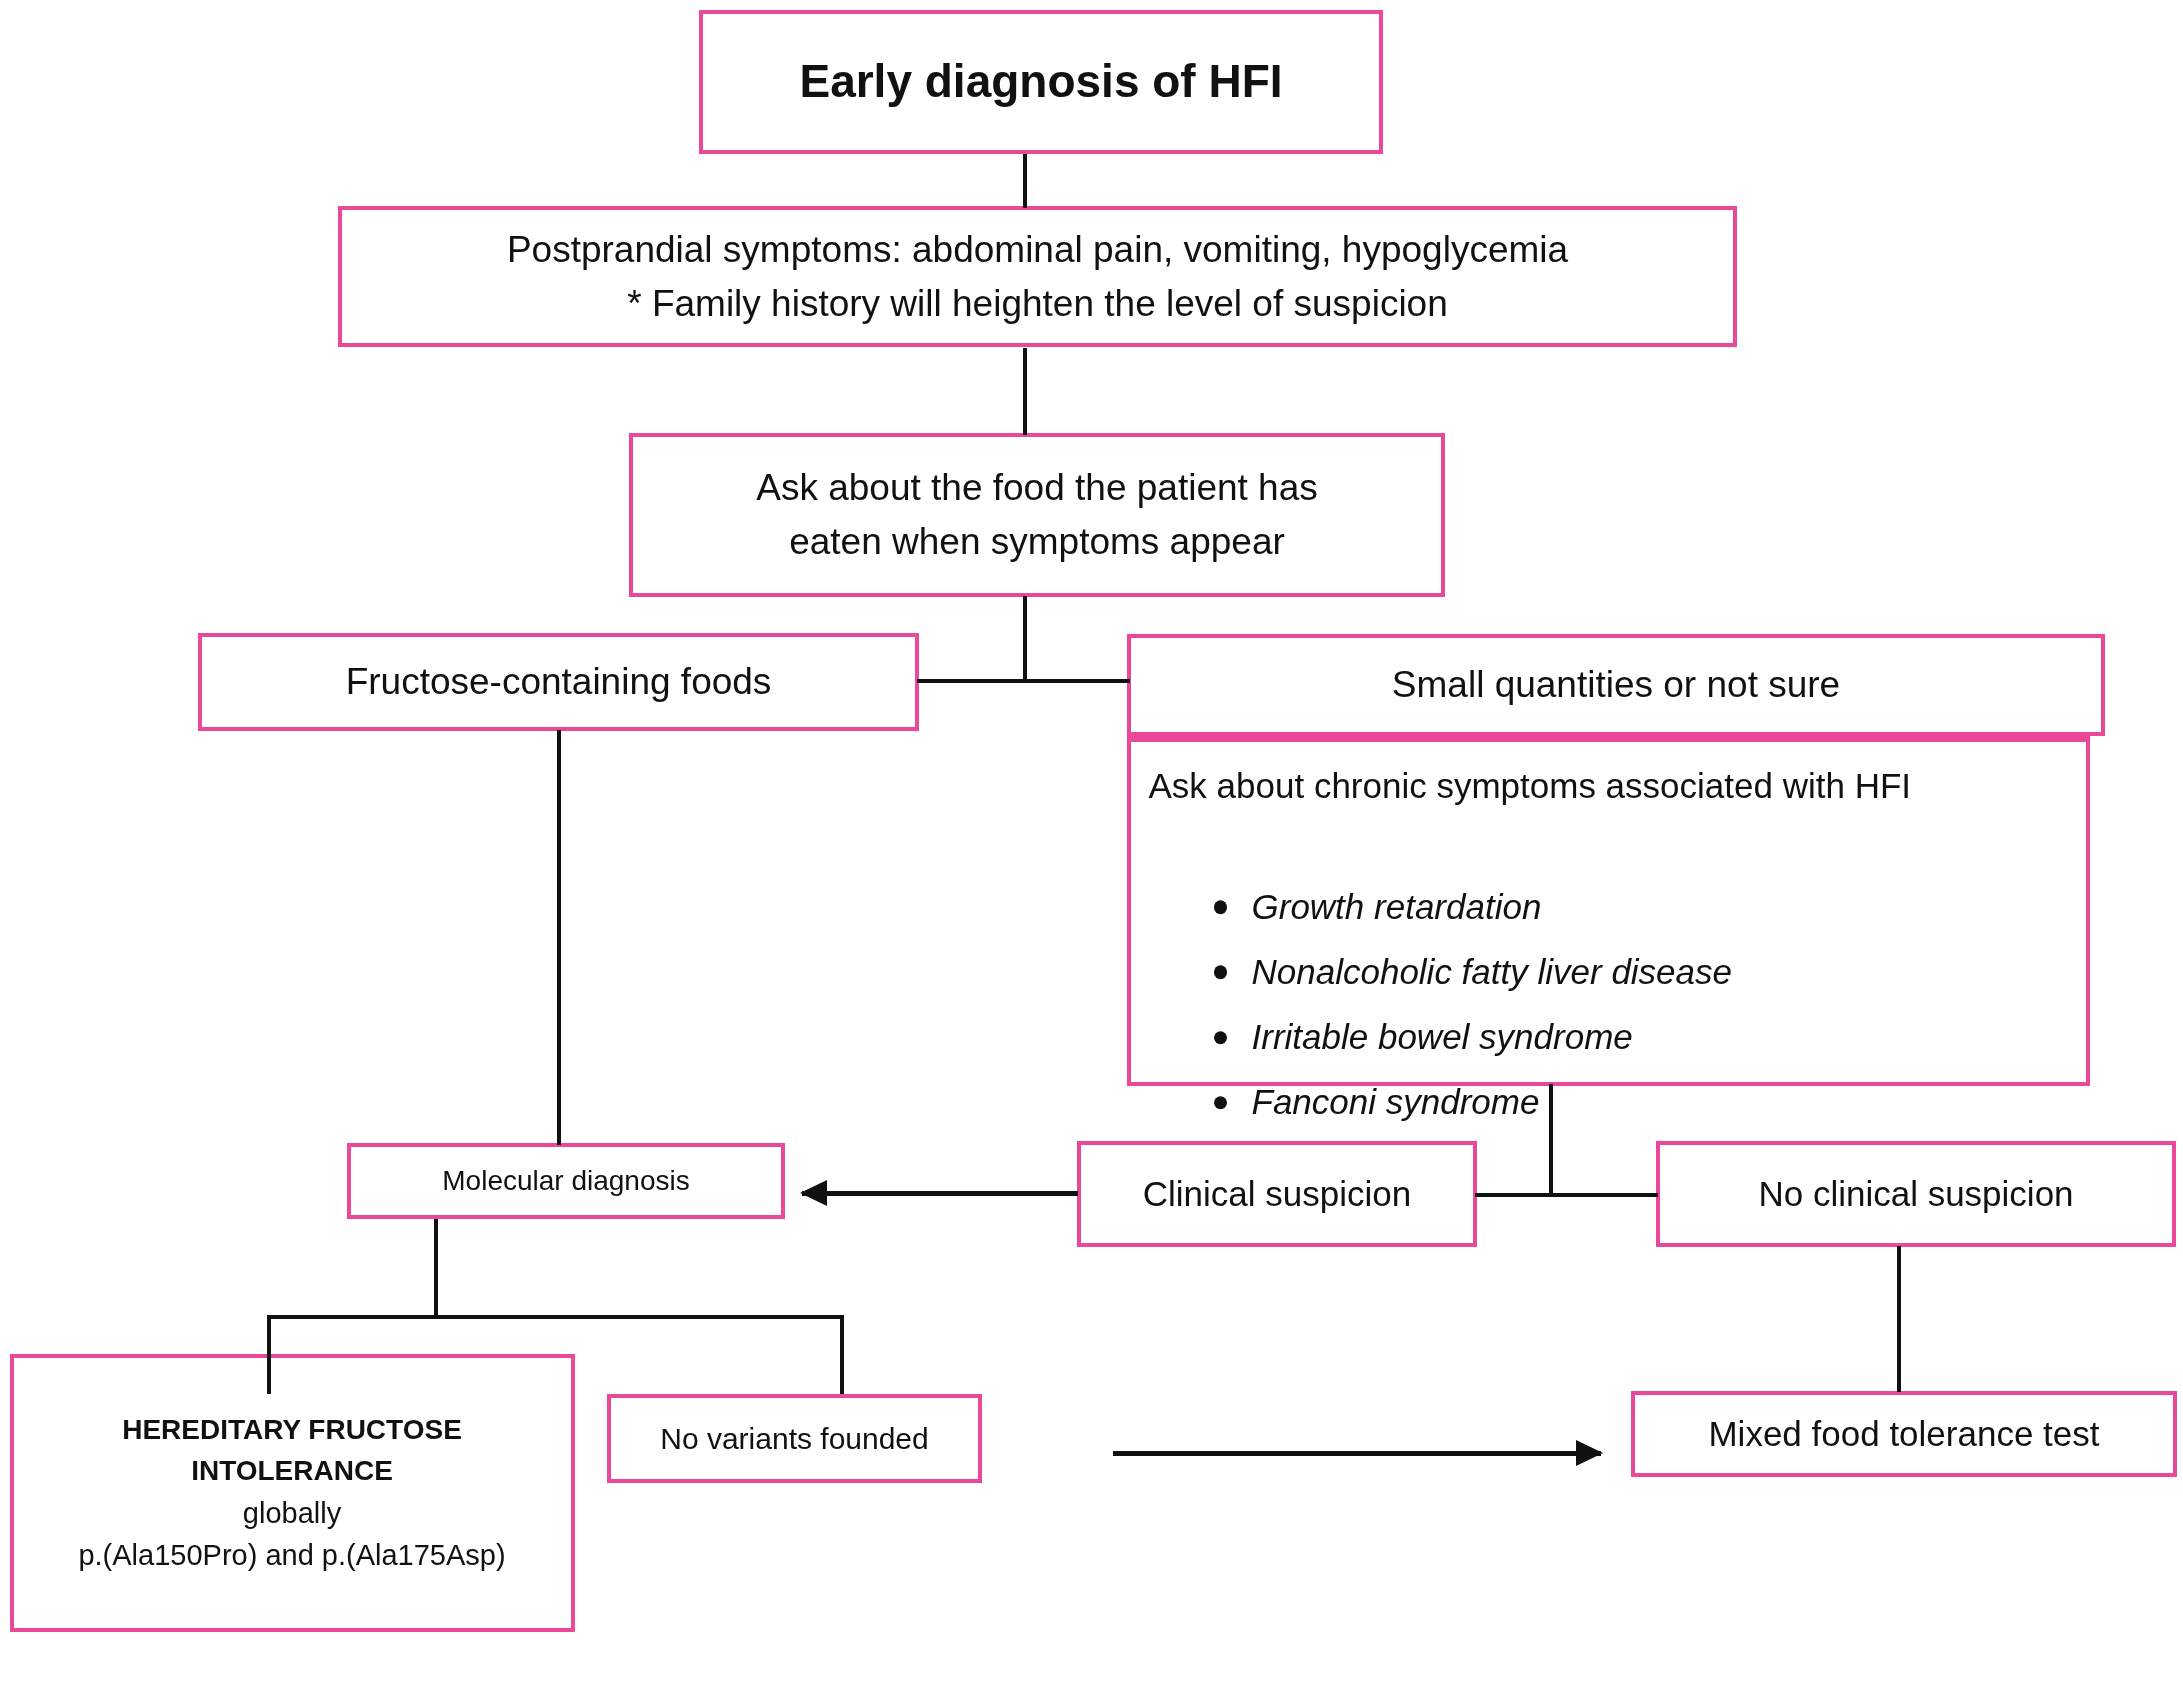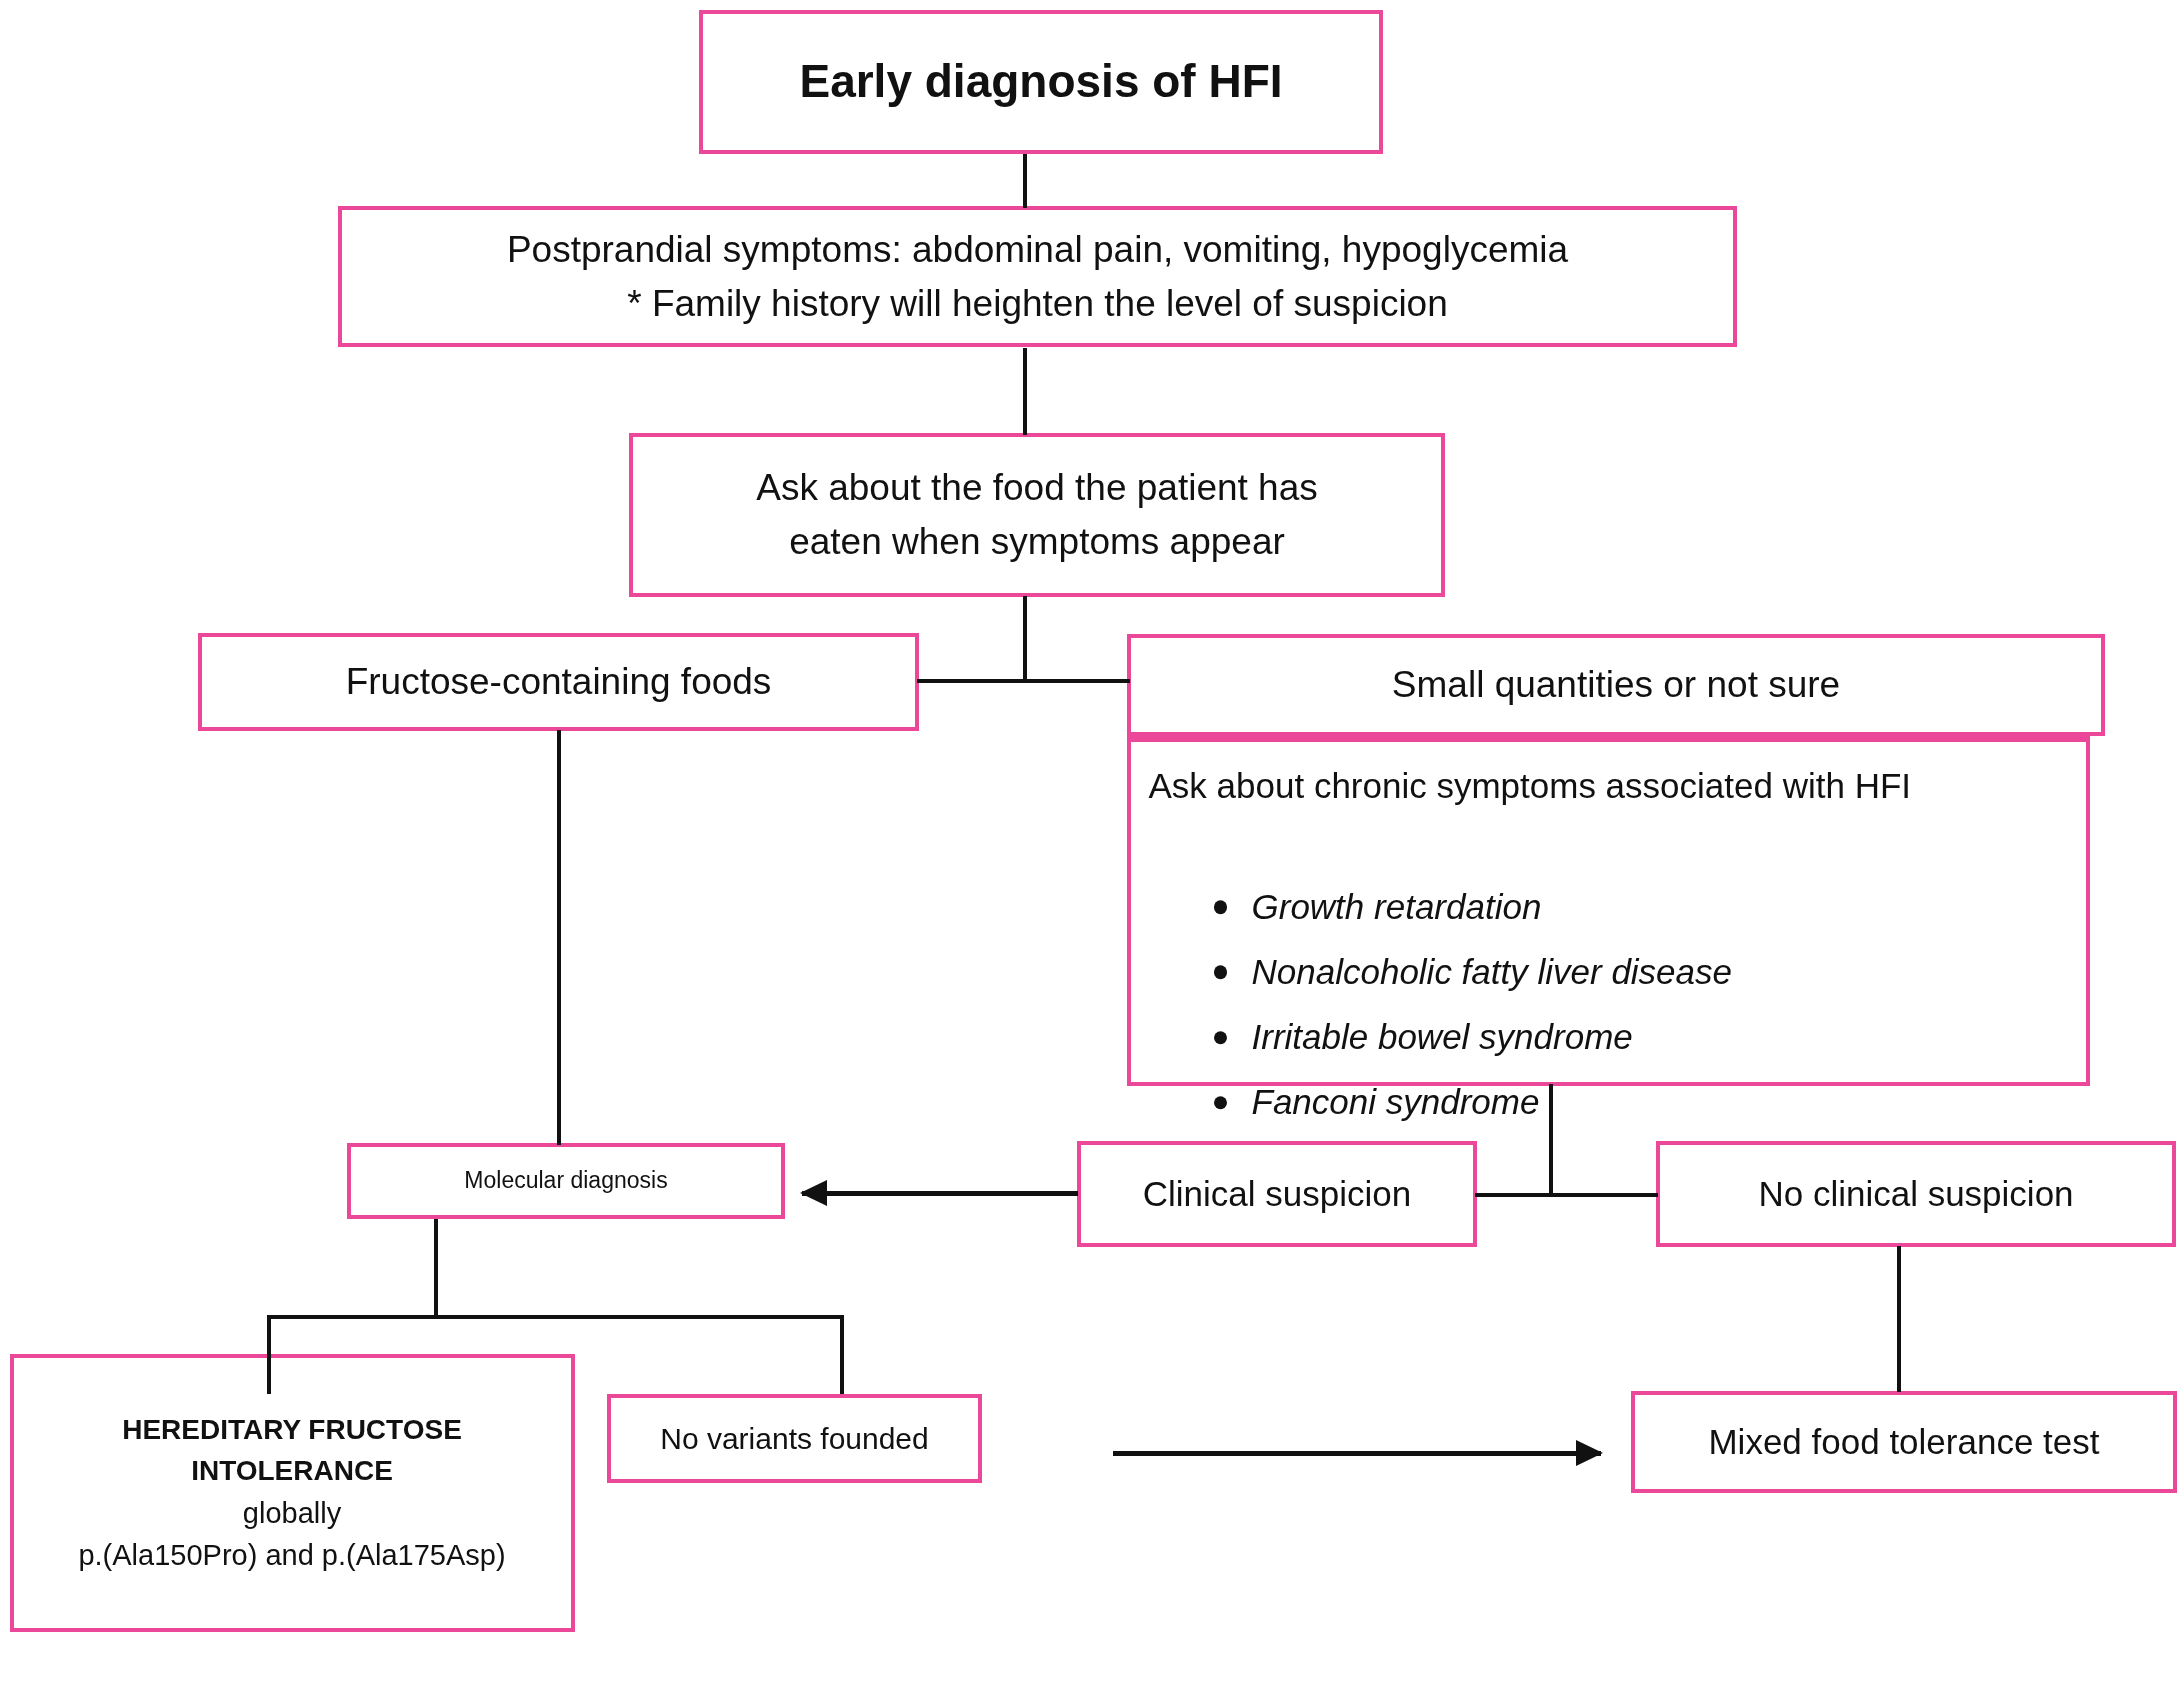--- a/index.html
+++ b/index.html
@@ -73,42 +73,42 @@
     position: absolute;
     left: -38px;
     top: 50%;
     transform: translateY(-50%);
     width: 13.5px; height: 13.5px;
     background: #111111;
     border-radius: 50%;
   }
   #node-molecular {
     left: 347px; top: 1143px; width: 438px; height: 76px;
-    font-size: 23px;
+    font-size: 28px;
   }
   #node-clinical {
     left: 1077px; top: 1141px; width: 400px; height: 106px;
     font-size: 35px;
   }
   #node-noclinical {
     left: 1656px; top: 1141px; width: 520px; height: 106px;
     font-size: 35px;
   }
   #node-hfi {
     left: 9.5px; top: 1354px; width: 565px; height: 278px;
     font-size: 29px;
     padding: 23px 11px;
   }
   #node-hfi .bold { font-weight: bold; font-size: 28px; }
   #node-novariants {
     left: 607px; top: 1394px; width: 375px; height: 89px;
     font-size: 30px;
   }
   #node-mixed {
-    left: 1631px; top: 1391px; width: 546px; height: 102px;
+    left: 1631px; top: 1391px; width: 546px; height: 86px;
     font-size: 35px;
   }
 
   
   .vline {
     position: absolute;
     width: 4px;
     background: #111111;
   }
   .hline {

